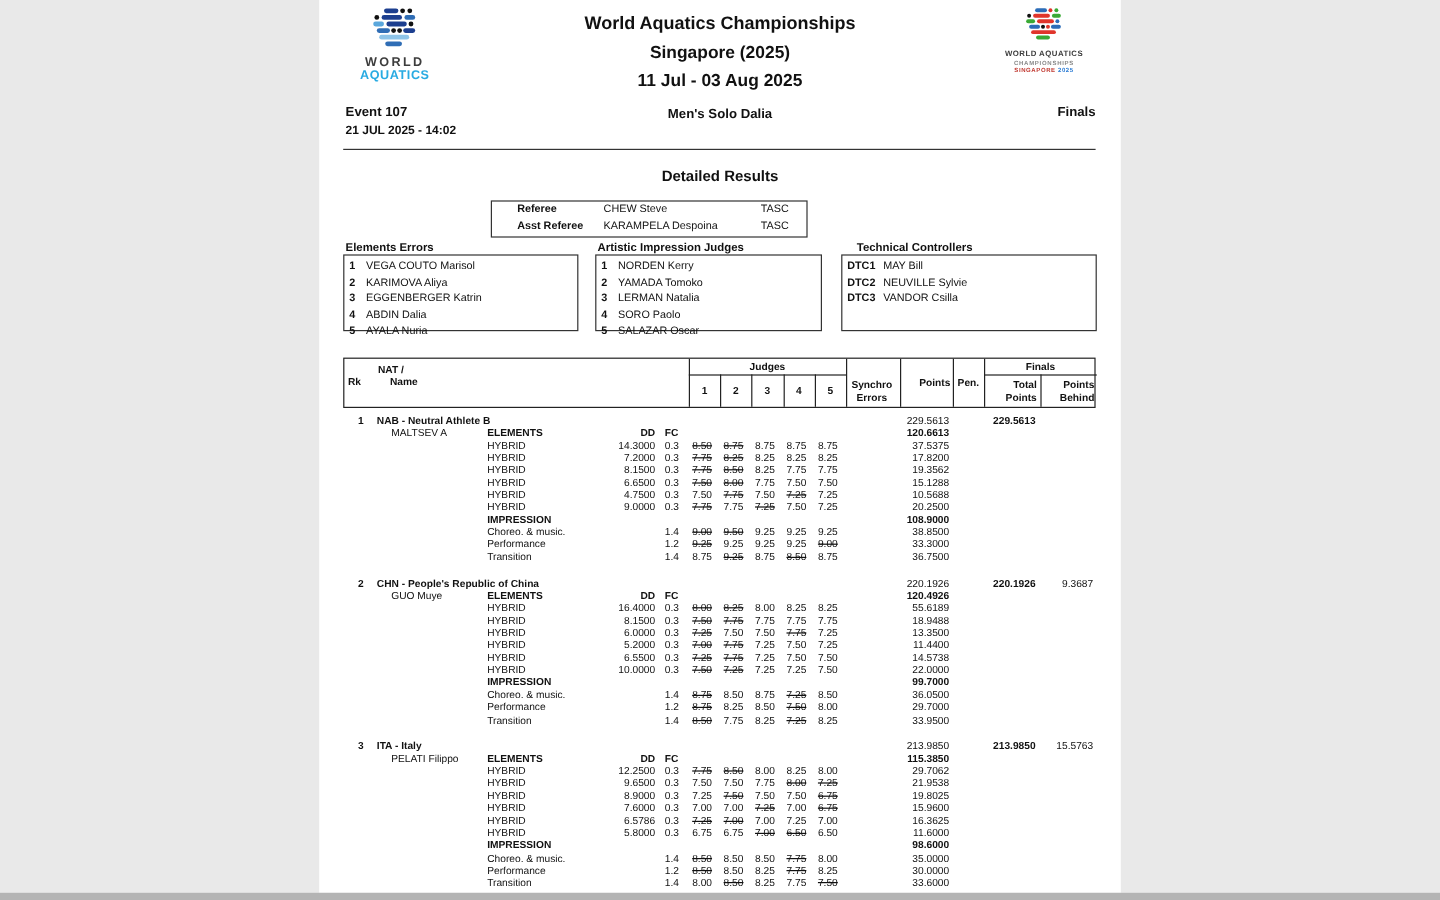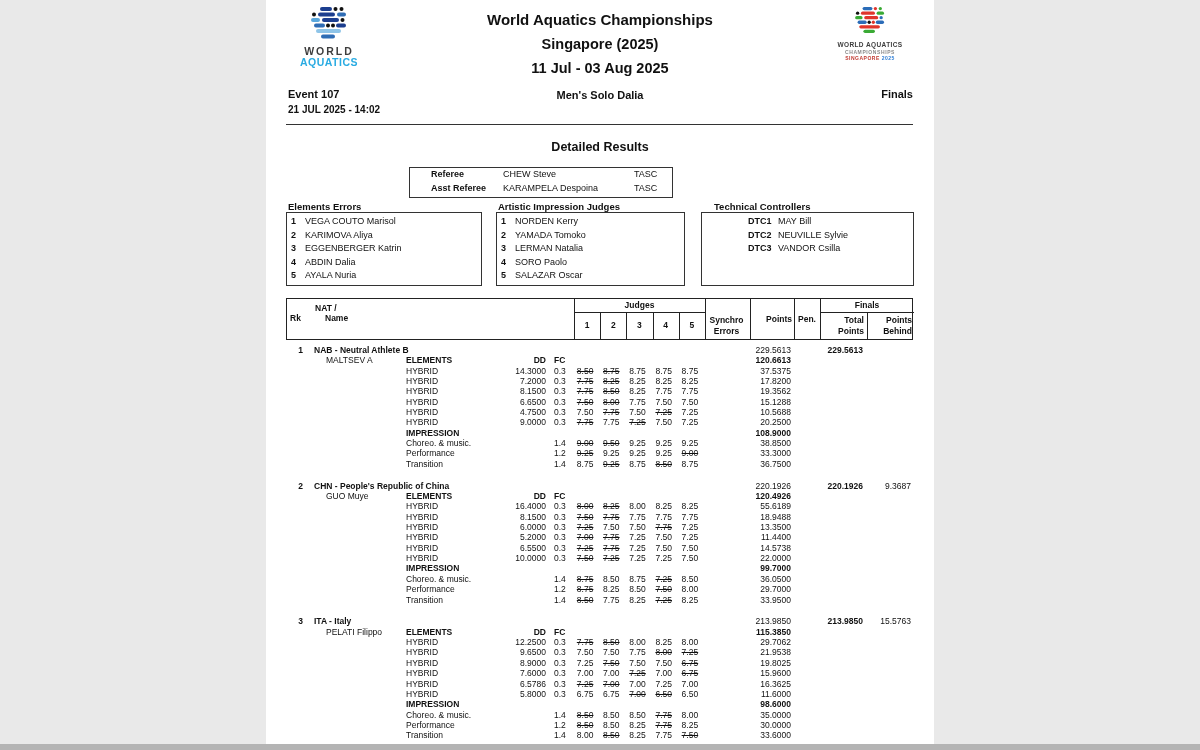--- a/index.html
+++ b/index.html
@@ -32,25 +32,25 @@
   
   #officials{position:absolute;left:143px;top:167px;width:264px;height:31px;border:1.5px solid #333;
              box-sizing:border-box;font-size:9px;}
   .off-row{position:relative;height:13.8px;line-height:13.8px;}
   .off-label{position:absolute;left:21px;font-weight:bold;}
   .off-name{position:absolute;left:82px;margin-left:11px;}
   .off-org{position:absolute;left:224px;}
 
   
   .panel-title{position:absolute;top:201px;font-weight:bold;font-size:9.5px;}
-  .panel-box{position:absolute;top:212px;height:74px;border:1.5px solid #333;box-sizing:border-box;
+  .panel-box{position:absolute;top:212px;height:64px;border:1.5px solid #333;box-sizing:border-box;
              font-size:9px;padding-top:2px;}
   .jrow{height:13.6px;line-height:13.6px;padding-left:4px;white-space:nowrap;}
   .jnum{display:inline-block;font-weight:bold;width:14px;}
-  .jnum.wide{width:30px;margin-left:42px;}
+  .jnum.wide{width:30px;}
 
   
   #thead{position:absolute;left:20px;top:298px;width:627px;height:42px;border:1px solid #222;
          box-sizing:border-box;font-size:8.5px;font-weight:bold;}
   #thead .vl{position:absolute;top:0;bottom:0;width:1px;background:#222;}
   #thead .vl.half{top:13px;}
   #thead .hl{position:absolute;top:13px;height:1px;background:#222;}
   .th-rk{position:absolute;left:3px;top:14px;}
   .th-nat{position:absolute;left:28px;top:4px;line-height:10px;}
   .th-nat .ind{margin-left:10px;}

